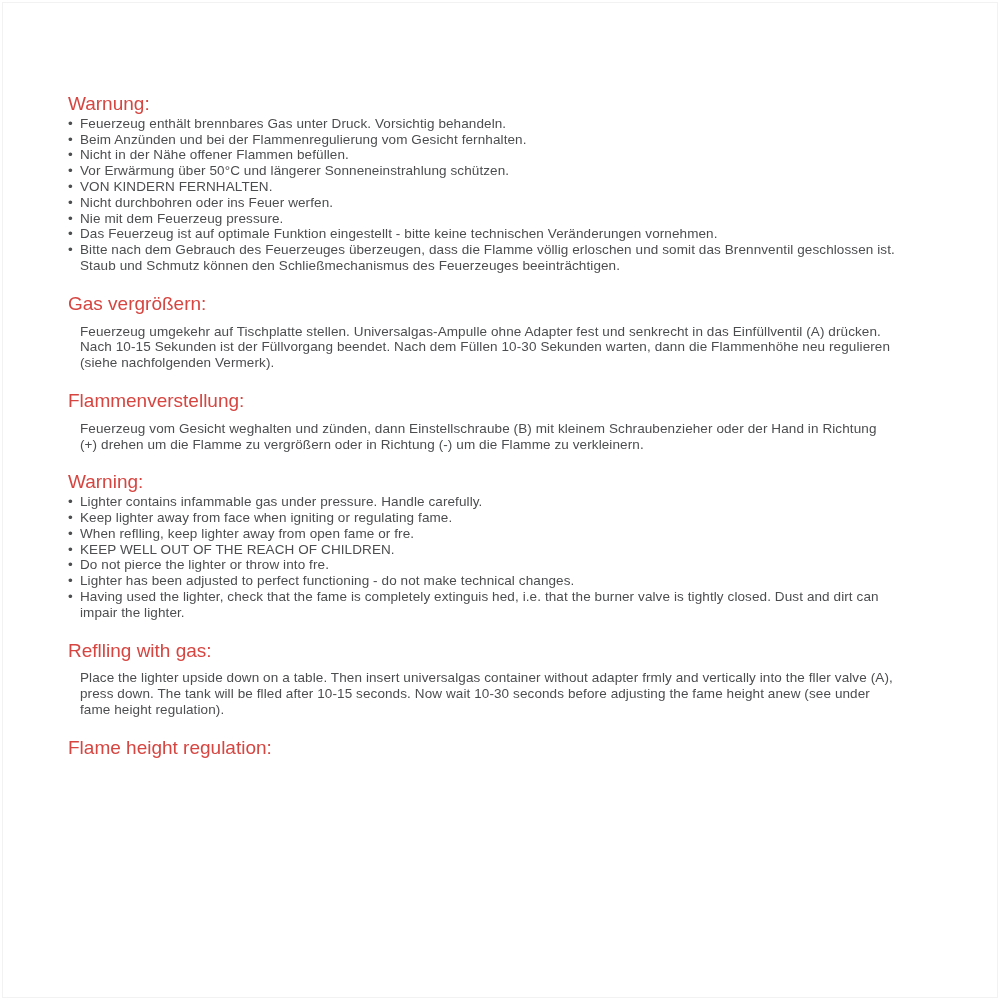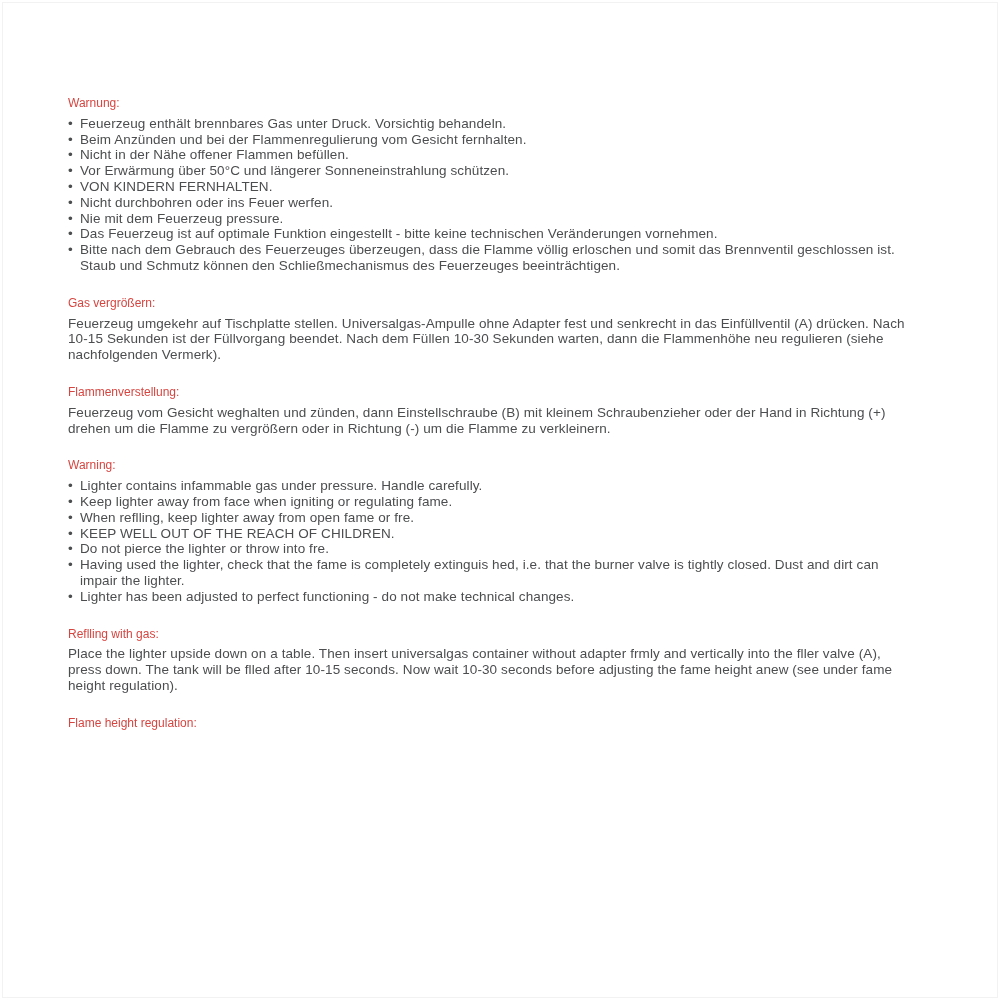--- a/index.html
+++ b/index.html
@@ -23,27 +23,27 @@
   }
   .content{
     width:840px;
     color:var(--body-color);
     font-size:13.5px;
     line-height:15.8px;
   }
   section{margin-bottom:22px;}
   h2{
     color:var(--heading-color);
-    font-size:12px;
+    font-size:19px;
     font-weight:normal;
     line-height:15.8px;
     margin:0 0 4px 0;
   }
   p{
-    margin:0;
+    margin:12px;
     letter-spacing:0.1px;
   }
   ul{
     list-style:none;
   }
   li{
     position:relative;
     padding-left:12px;
     letter-spacing:0.1px;
   }
@@ -86,22 +86,22 @@
     </section>
 
     <section>
       <h2>Warning:</h2>
       <ul>
         <li>Lighter contains infammable gas under pressure. Handle carefully.</li>
         <li>Keep lighter away from face when igniting or regulating fame.</li>
         <li>When reflling, keep lighter away from open fame or fre.</li>
         <li>KEEP WELL OUT OF THE REACH OF CHILDREN.</li>
         <li>Do not pierce the lighter or throw into fre.</li>
+        <li>Lighter has been adjusted to perfect functioning - do not make technical changes.</li>
         <li>Having used the lighter, check that the fame is completely extinguis hed, i.e. that the burner valve is tightly closed. Dust and dirt can impair the lighter.</li>
-        <li>Lighter has been adjusted to perfect functioning - do not make technical changes.</li>
       </ul>
     </section>
 
     <section>
       <h2>Reflling with gas:</h2>
       <p>Place the lighter upside down on a table. Then insert universalgas container without adapter frmly and vertically into the fller valve (A), press down. The tank will be flled after 10-15 seconds. Now wait 10-30 seconds before adjusting the fame height anew (see under fame height regulation).</p>
     </section>
 
     <section>
       <h2>Flame height regulation:</h2>

